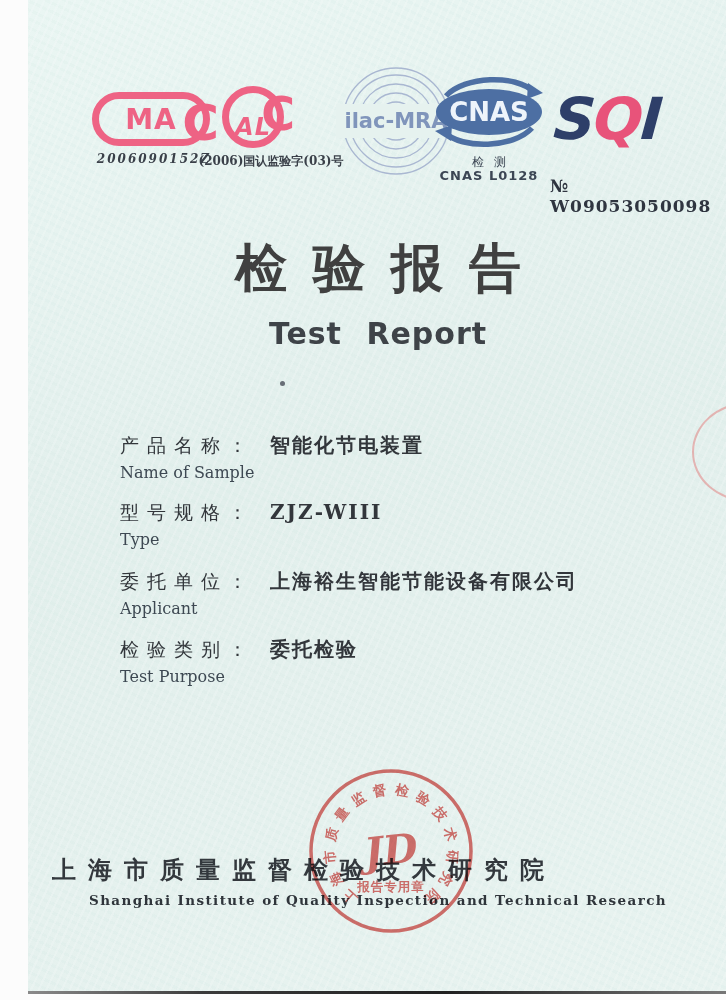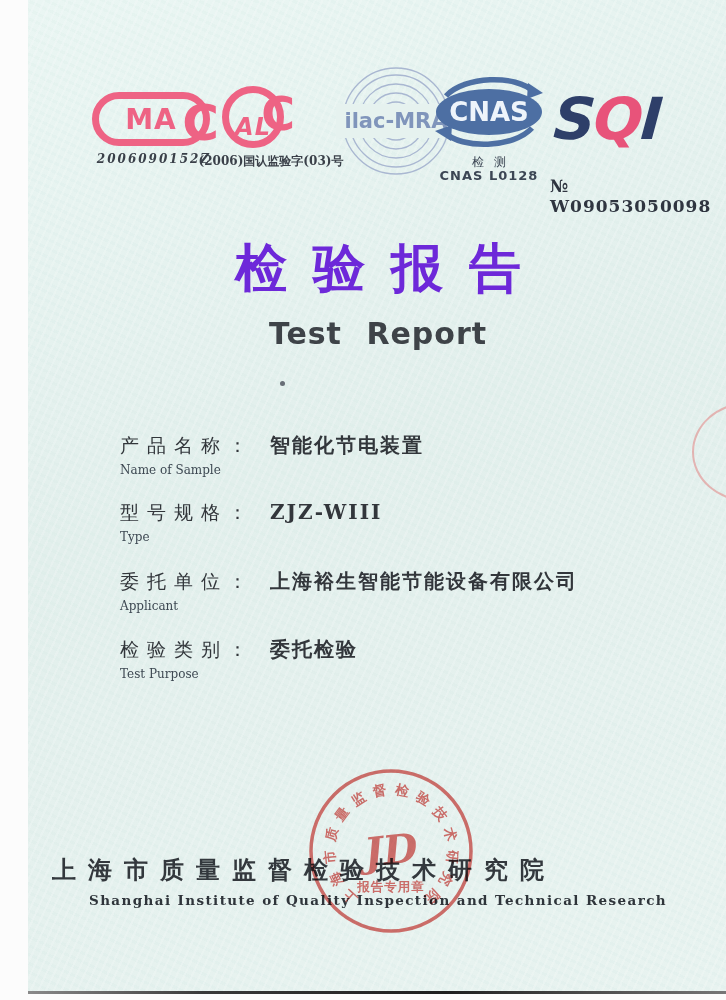--- a/index.html
+++ b/index.html
@@ -52,33 +52,33 @@
                    font-weight:700;font-size:13px;letter-spacing:1px;color:#3c4654;}
   .mark-sqi{left:554px;top:84px;font-size:58px;font-weight:900;font-style:italic;
             transform:skewX(-4deg);line-height:70px;}
   .sqi-s,.sqi-i{color:var(--sqi-navy);}
   .sqi-q{color:var(--sqi-pink);margin:0 -2px;}
   .report-no{position:absolute;left:550px;top:176px;font-family:"DejaVu Serif","Liberation Serif",serif;
              font-weight:700;font-size:17px;letter-spacing:1px;color:#2f3540;}
 
   
   .title-cn{position:absolute;left:30px;top:234px;width:696px;text-align:center;
-            font-size:52px;font-weight:700;color:#6d28d9;letter-spacing:26px;padding-left:26px;
+            font-size:52px;font-weight:700;color:#404040;letter-spacing:26px;padding-left:26px;
             box-sizing:border-box;}
   .title-en{position:absolute;left:30px;top:316px;width:696px;text-align:center;
             font-size:30px;font-weight:700;color:#3e4348;letter-spacing:1px;word-spacing:13px;}
   .stray-dot{position:absolute;left:280px;top:381px;width:5px;height:5px;border-radius:50%;
              background:#515761;opacity:.85;}
 
   
   .field{position:absolute;left:120px;font-family:"DejaVu Serif","Liberation Serif",serif;color:#32363b;}
   .field-line{display:flex;align-items:baseline;}
   .flabel{flex:none;width:150px;font-size:19px;letter-spacing:8px;}
   .fvalue{font-size:20px;font-weight:700;letter-spacing:2px;text-align:center;}
-  .fsub{font-size:12px;color:#3d4852;margin-top:4px;}
+  .fsub{font-size:16px;color:#3d4852;margin-top:4px;}
   .field-1{top:432px;} .field-2{top:500px;} .field-3{top:568px;} .field-4{top:636px;}
 
   
   .institute-cn{position:absolute;left:40px;top:854px;width:696px;text-align:left;
                 font-size:24px;font-weight:700;color:#33383d;letter-spacing:12px;padding-left:12px;
                 box-sizing:border-box;}
   .institute-en{position:absolute;left:30px;top:892px;width:696px;text-align:center;
                 font-family:"DejaVu Serif","Liberation Serif",serif;font-weight:700;
                 font-size:13.5px;letter-spacing:1.4px;color:#2f353b;}
   .stamp{position:absolute;left:304px;top:764px;width:174px;height:174px;

